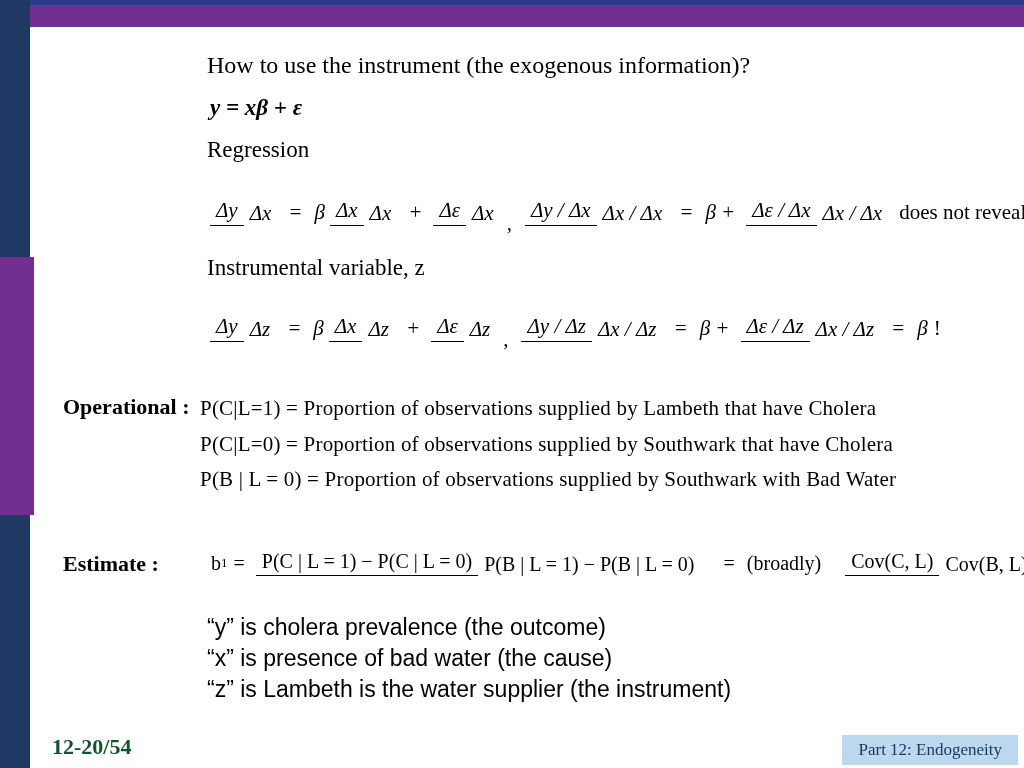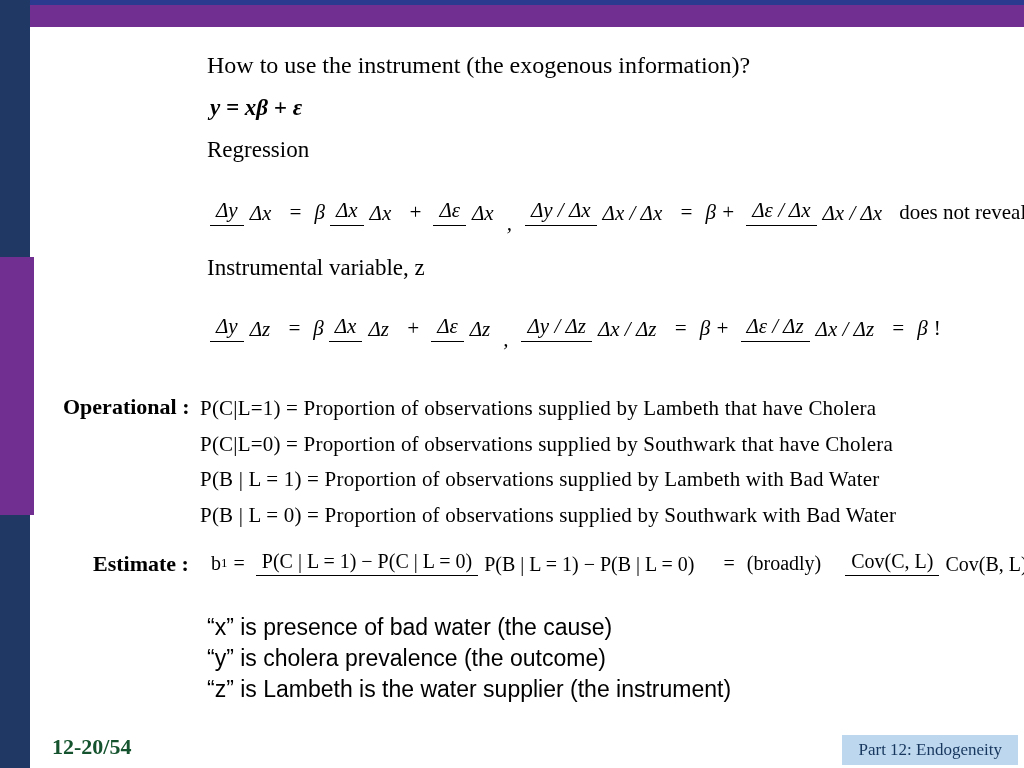--- a/index.html
+++ b/index.html
@@ -36,21 +36,21 @@
   .mtext { margin:0 6px; }
   .tight { margin-right:0; }
   .comma { align-self:flex-end; padding-bottom:16px; margin:0 8px 0 2px; }
   .tail  { font-style:normal; }
   .gap   { margin-left:18px; }
 
   
   .op-label  { position:absolute; left:63px;  top:394px; font-size:22px; font-weight:bold; }
   .op-lines  { position:absolute; left:200px; top:391px; font-size:21px; line-height:35.5px; letter-spacing:0.2px; }
 
-  .est-label { position:absolute; left:63px; top:551px; font-size:22px; font-weight:bold;margin-left:30px; }
+  .est-label { position:absolute; left:63px; top:551px; font-size:22px; font-weight:bold; }
   .eq-est {
     position:absolute; left:205px; top:530px; height:66px;
     display:flex; align-items:center; font-size:20px; font-style:normal; white-space:nowrap;
   }
   .eq-est sub { font-size:13px; }
 
   .notes {
     position:absolute; left:207px; top:612px;
     font-family:"Liberation Sans", sans-serif; font-size:23px; line-height:31px;
   }
@@ -140,21 +140,20 @@
     </span>
     <span class="mtext">=</span>
     <span class="mtext tight">β</span>
     <span class="mtext tail">!</span>
   </div>
 
 <div class="op-label">Operational :</div>
 <div class="op-lines">
   <div>P(C|L=1) = Proportion of observations supplied by Lambeth that have Cholera</div>
   <div>P(C|L=0) = Proportion of observations supplied by Southwark that have Cholera</div>
-  <div>P(B | L = 1) = Proportion of observations supplied by Lambeth with Bad Water</div>
   <div>P(B | L = 0) = Proportion of observations supplied by Southwark with Bad Water</div>
 </div>
 
 <div class="est-label">Estimate :</div>
 <div class="eq-est">
     <span class="mtext tight">b</span>
     <sub>1</sub>
     <span class="mtext">=</span>
     <span class="frac">
       <span class="num">P(C | L = 1) − P(C | L = 0)</span>
@@ -163,19 +162,19 @@
     <span class="mtext gap">=</span>
     <span class="mtext">(broadly)</span>
     <span class="frac gap">
       <span class="num">Cov(C, L)</span>
       <span class="den">Cov(B, L)</span>
     </span>
     <span class="mtext gap">(The Wald estimator)</span>
   </div>
 
 <div class="notes">
+  <div>“y” is cholera prevalence (the outcome)</div>
   <div>“x” is presence of bad water (the cause)</div>
-  <div>“y” is cholera prevalence (the outcome)</div>
   <div>“z” is Lambeth is the water supplier (the instrument)</div>
 </div>
 
 <div class="page-num">12-20/54</div>
 <div class="footer-box">Part 12: Endogeneity</div>
 
 </body></html>

